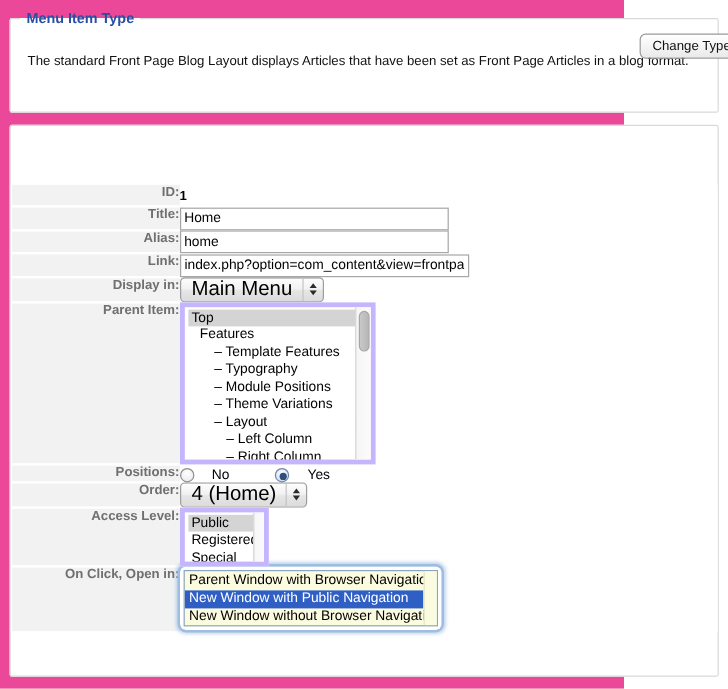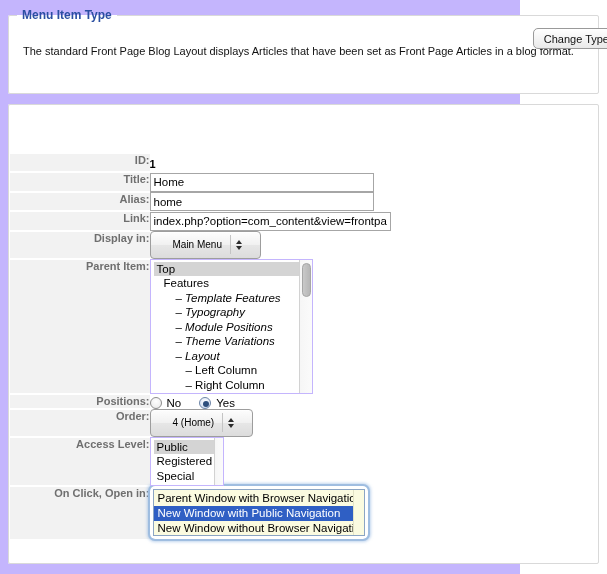--- a/index.html
+++ b/index.html
@@ -8,21 +8,21 @@
     width: 607px; height: 574px;
     background: #ffffff;
     font-family: "Liberation Sans", sans-serif;
     overflow: hidden;
   }
 
   .page {
     position: relative;
     width: 520px;
     height: 574px;
-    background: #c4b5fd;
+    background: #ec4899;
   }
 
   
   fieldset.box {
     border: 1px solid #d9d9d9;
     border-radius: 2px;
     margin: 0;
     padding: 0;
     background: #ffffff;
   }
@@ -140,23 +140,23 @@
   input.w-link  { width: 241px; }
 
   
   .popup {
     display: inline-flex;
     align-items: center;
     height: 21px;
     border: 1px solid #9d9d9d;
     border-radius: 4px;
     background: linear-gradient(#fdfdfd 0%, #f1f1f1 48%, #e6e6e6 52%, #dcdcdc 100%);
-    font-size: 10px;
-    color: #000;
-    padding: 13px;
+    font-size: 17px;
+    color: #000;
+    padding: 0;
     cursor: pointer;
     box-shadow: 0 1px 0 rgba(255,255,255,0.7) inset;
   }
   .popup .pv {
     padding: 0 8px 0 9px;
     white-space: nowrap;
   }
   .popup .parrows {
     width: 17px;
     height: 19px;
@@ -170,21 +170,21 @@
   .popup .parrows .ar {
     width: 0; height: 0;
     border-left: 3.5px solid transparent;
     border-right: 3.5px solid transparent;
   }
   .popup .parrows .up { border-bottom: 4px solid #2b2b2b; }
   .popup .parrows .dn { border-top: 4px solid #2b2b2b; }
 
   
   .listbox {
-    border: 1px solid #c4b5fd;
+    border: 4px solid #c4b5fd;
     background: #ffffff;
     overflow: hidden;
     position: relative;
     font-size: 11.5px;
     color: #000;
   }
   .listbox .lb-scrollarea {
     position: absolute;
     left: 0; top: 0; bottom: 0;
     right: 13px;
@@ -227,21 +227,21 @@
     width: 74px;
     height: 49px;
   }
   .lb-access .lb-scrollarea { right: 9px; }
   .lb-access .lb-scroll { width: 9px; }
 
   
   .radio-row {
     display: flex;
     align-items: center;
-    gap: 5px;
+    gap: 15px;
     font-size: 11.5px;
     color: #000;
     padding-top: 3px;
   }
   .radio-row .rgap { width: 8px; }
   .radio {
     width: 12px; height: 12px;
     border-radius: 50%;
     border: 1px solid #8d8d8d;
     background: radial-gradient(circle at 50% 35%, #ffffff, #e8e8e8);
@@ -290,21 +290,21 @@
     background: #2f5fc4;
     color: #ffffff;
   }
   .lb-open .lb-scroll {
     width: 11px;
     background: #fbfbe0;
     border-left: 1px solid #e3e3c6;
   }
 
   .indent1 { padding-left: 10px !important; }
-  .indent2 { padding-left: 22px !important; font-style: italic; }
+  .indent2 { padding-left: 22px !important; }
   .indent3 { padding-left: 32px !important; }
 </style>
 </head>
 <body>
 
 <div class="page">
 
   <fieldset class="box type-panel">
     <legend class="box-legend">Menu Item Type</legend>
     <div class="type-inner">

